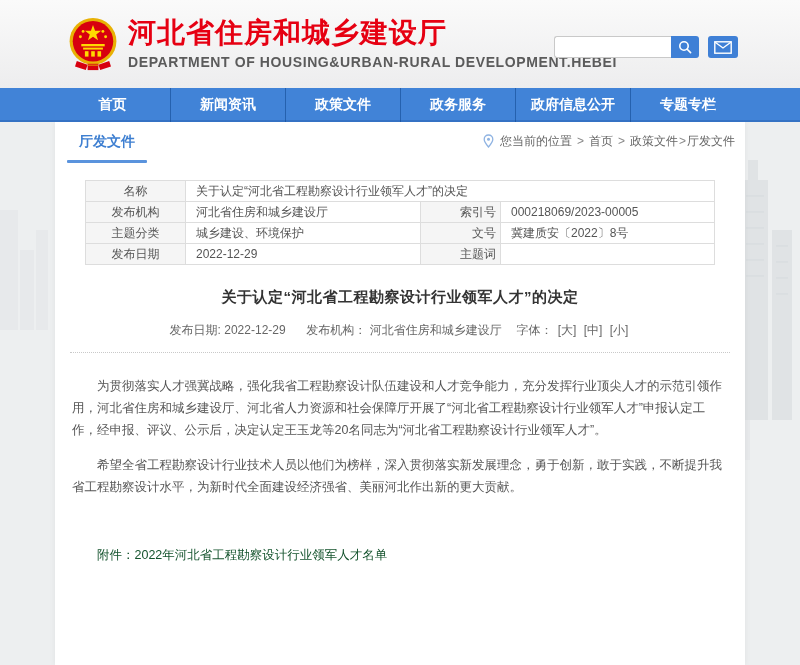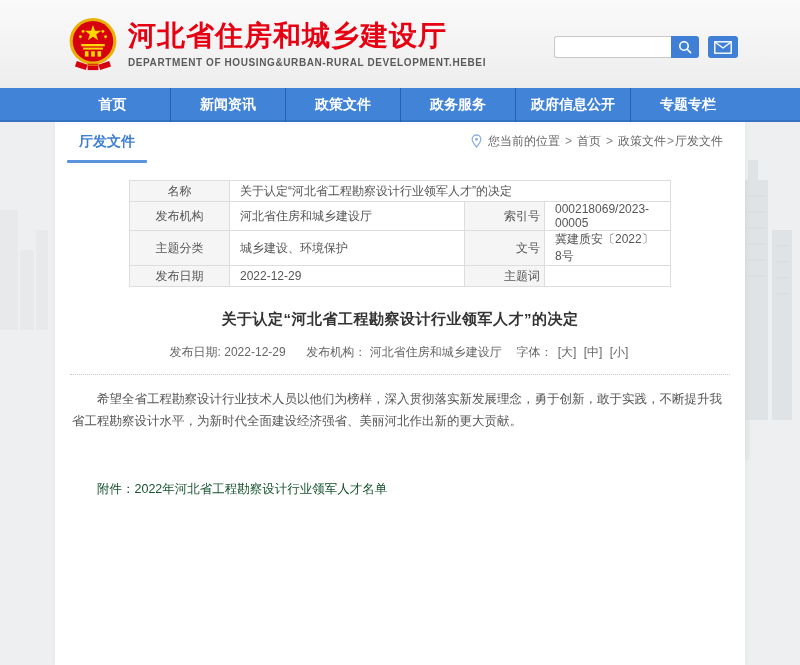--- a/index.html
+++ b/index.html
@@ -20,21 +20,21 @@
     display:flex; align-items:center;
   }
   .brand { display:flex; align-items:center; margin-left:66px; }
   .emblem { width:54px; height:56px; flex:0 0 auto; }
   .brand-text { margin-left:8px; }
   .site-title {
     color:#e60012; font-size:28px; font-weight:bold; letter-spacing:1px;
     line-height:30px; white-space:nowrap;
   }
   .site-subtitle {
-    color:#5b5b5b; font-size:10px; font-weight:bold; letter-spacing:0.6px;
+    color:#5b5b5b; font-size:14px; font-weight:bold; letter-spacing:0.6px;
     margin-top:6px; white-space:nowrap;
   }
   .header-search { position:absolute; right:62px; top:36px; display:flex; align-items:center; }
   .search-input {
     width:117px; height:22px; border:1px solid #c9c9c9; border-right:none;
     border-radius:3px 0 0 3px; background:#fff; outline:none; padding:0 6px; font-size:12px;
   }
   .search-btn {
     width:28px; height:22px; background:#3f80d6; border:none; border-radius:0 3px 3px 0;
     display:flex; align-items:center; justify-content:center; cursor:pointer;
@@ -60,37 +60,37 @@
   .nav-item:first-child { border-left:none; }
   
   .panel {
     position:relative; z-index:1;
     width:690px; margin-left:55px;
     background:#fff; min-height:543px;
     box-shadow:0 0 6px rgba(0,0,0,0.06);
   }
   .panel-head {
     height:38px; display:flex; align-items:center; justify-content:space-between;
-    padding:0 20px 0 0; position:relative;
+    padding:0 8px 0 0; position:relative;
   }
   .tab {
     position:relative; margin-left:20px; padding:10px 4px 9px 4px;
     color:#3e7fd1; font-size:14px; font-weight:bold; cursor:pointer;
   }
   .tab::after {
     content:""; position:absolute; left:-8px; right:-8px; bottom:-3px; height:3px;
     background:#5a93dd; border-radius:1px;
   }
   .breadcrumb { display:flex; align-items:center; font-size:12px; color:#666; margin-right:2px; }
   .breadcrumb .pin { margin-right:6px; display:inline-flex; }
   .breadcrumb .sep { margin:0 5px; color:#888; }
   .crumb { color:#666; cursor:pointer; text-decoration:none; }
   
   .meta-table {
-    width:542px; margin:20px auto 0 auto; border-collapse:collapse; font-size:12px;
+    width:630px; margin:20px auto 0 auto; border-collapse:collapse; font-size:12px;
   }
   .meta-table td { border:1px solid #ddd; height:21px; padding:0 10px; color:#555; }
   .meta-table td.lbl { background:#f5f5f5; text-align:center; width:100px; padding:0 4px; }
   .meta-table td.lbl2 { background:#f5f5f5; text-align:right; width:80px; padding:0 4px; }
   .meta-table td.val { background:#fff; }
   
   .article { padding:0 15px; }
   .article-title {
     text-align:center; font-size:15px; font-weight:bold; color:#333;
     margin-top:23px; letter-spacing:0.5px;
@@ -250,19 +250,20 @@
       <span class="gap" style="width:8px;"></span>
       <span>字体：</span>
       <span class="font-size-ctl">[大]</span>
       <span class="font-size-ctl">[中]</span>
       <span class="font-size-ctl">[小]</span>
     </div>
 
     <div class="dotted-rule"></div>
 
     <div class="body-text">
+      <p class="indent para2">为贯彻落实人才强冀战略，强化我省工程勘察设计队伍建设和人才竞争能力，充分发挥行业顶尖人才的示范引领作用，河北省住房和城乡建设厅、河北省人力资源和社会保障厅开展了“河北省工程勘察设计行业领军人才”申报认定工作，经申报、评议、公示后，决定认定王玉龙等20名同志为“河北省工程勘察设计行业领军人才”。</p>
       <p class="indent para3">希望全省工程勘察设计行业技术人员以他们为榜样，深入贯彻落实新发展理念，勇于创新，敢于实践，不断提升我省工程勘察设计水平，为新时代全面建设经济强省、美丽河北作出新的更大贡献。</p>
       <p class="attachment-line">附件：2022年河北省工程勘察设计行业领军人才名单</p>
 
     </div>
   </article>
 
 </main>
 
 </body></html>

